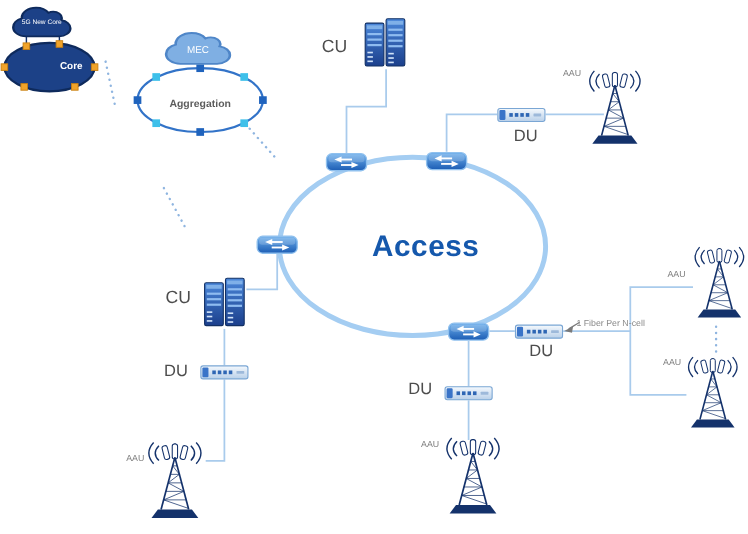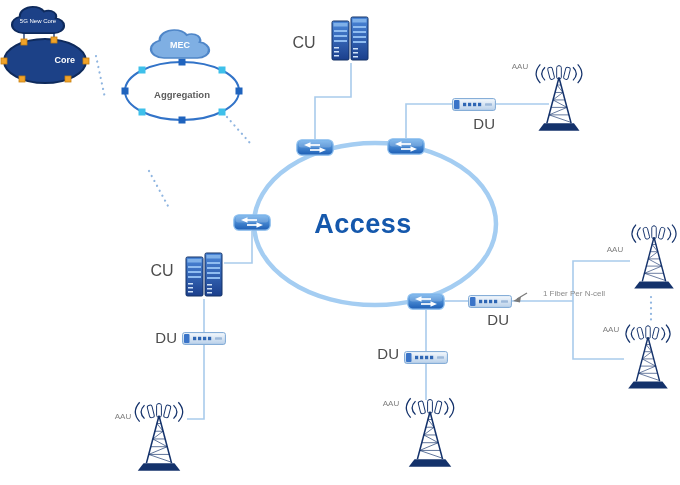--- a/index.html
+++ b/index.html
@@ -4,27 +4,27 @@
 <style>
   * { margin:0; padding:0; box-sizing:border-box; }
   html,body { background:#ffffff; }
   body { font-family:"Liberation Sans", sans-serif; }
   .canvas { position:relative; width:680px; height:485px; background:#ffffff; overflow:hidden; }
   .layer  { position:absolute; left:0; top:0; width:680px; height:485px; }
   .comp   { position:absolute; }
   .comp svg { display:block; width:100%; height:100%; overflow:visible; }
   .lbl { position:absolute; text-align:center; color:#4d4d4d; line-height:1.15; }
   .lbl-cu     { font-size:16px;text-align:center; }
-  .lbl-du     { font-size:15px;text-align:right; }
+  .lbl-du     { font-size:15px; }
   .lbl-aau    { font-size:8px;  color:#7e7e7e; }
   .lbl-access { font-size:27px; font-weight:bold; color:#1558ac; letter-spacing:0.5px; }
   .lbl-agg    { font-size:9.5px; font-weight:bold; color:#5c5c5c;text-align:center; }
   .lbl-core   { font-size:9px;  font-weight:bold; color:#ffffff;text-align:right; }
   .lbl-cloud-core { font-size:6px; color:#ffffff; }
-  .lbl-mec    { font-size:9px;  font-weight:bold; color:#ffffff; }
+  .lbl-mec    { font-size:9px;  font-weight:normal; color:#ffffff; }
   .lbl-fiber  { font-size:8px;  color:#8a8a8a; white-space:nowrap; }
 </style>
 </head>
 <body>
 
 <svg width="0" height="0" style="position:absolute" aria-hidden="true">
   <defs>
     <linearGradient id="gradSrv" x1="0" y1="0" x2="0" y2="1">
       <stop offset="0" stop-color="#4b87d9"></stop>
         <stop offset="1" stop-color="#1b3f8c"></stop>
@@ -185,21 +185,21 @@
 
   <div class="comp" style="left:151px;top:28px;width:58px;height:32px">
     <svg viewBox="0 0 640 512" preserveAspectRatio="none">
       <use href="#p-cloud" fill="#7fafe3" stroke="#4f86c8" stroke-width="26"></use>
     </svg>
     <div class="lbl lbl-mec" style="left:0;top:12px;width:58px">MEC</div>
   </div>
 
   <div class="lbl lbl-core" style="left:15px;top:55px;width:60px">Core</div>
   <div class="lbl lbl-agg" style="left:132px;top:90px;width:100px">Aggregation</div>
-  <div class="lbl lbl-access" style="left:283px;top:209px;width:160px">Access</div>
+  <div class="lbl lbl-access" style="left:307px;top:209px;width:160px">Access</div>
 
   <div class="comp" style="left:330px;top:15px;width:40px;height:48px">
     <svg viewBox="0 0 40 48">
         <use href="#g-server"></use>
       </svg>
   </div>
   <div class="comp" style="left:184px;top:251px;width:40px;height:48px">
     <svg viewBox="0 0 40 48">
         <use href="#g-server"></use>
       </svg>
@@ -277,15 +277,15 @@
     <svg viewBox="0 0 60 74">
         <use href="#g-tower"></use>
       </svg>
   </div>
   <div class="lbl lbl-aau" style="left:507px;top:62px;width:26px">AAU</div>
   <div class="lbl lbl-aau" style="left:602px;top:245px;width:26px">AAU</div>
   <div class="lbl lbl-aau" style="left:598px;top:325px;width:26px">AAU</div>
   <div class="lbl lbl-aau" style="left:110px;top:412px;width:26px">AAU</div>
   <div class="lbl lbl-aau" style="left:378px;top:399px;width:26px">AAU</div>
 
-  <div class="lbl lbl-fiber" style="left:524px;top:289px;width:100px;text-align:center">1 Fiber Per N-cell</div>
+  <div class="lbl lbl-fiber" style="left:524px;top:289px;width:100px;text-align:left">1 Fiber Per N-cell</div>
 
 </div>
 
 </body></html>

